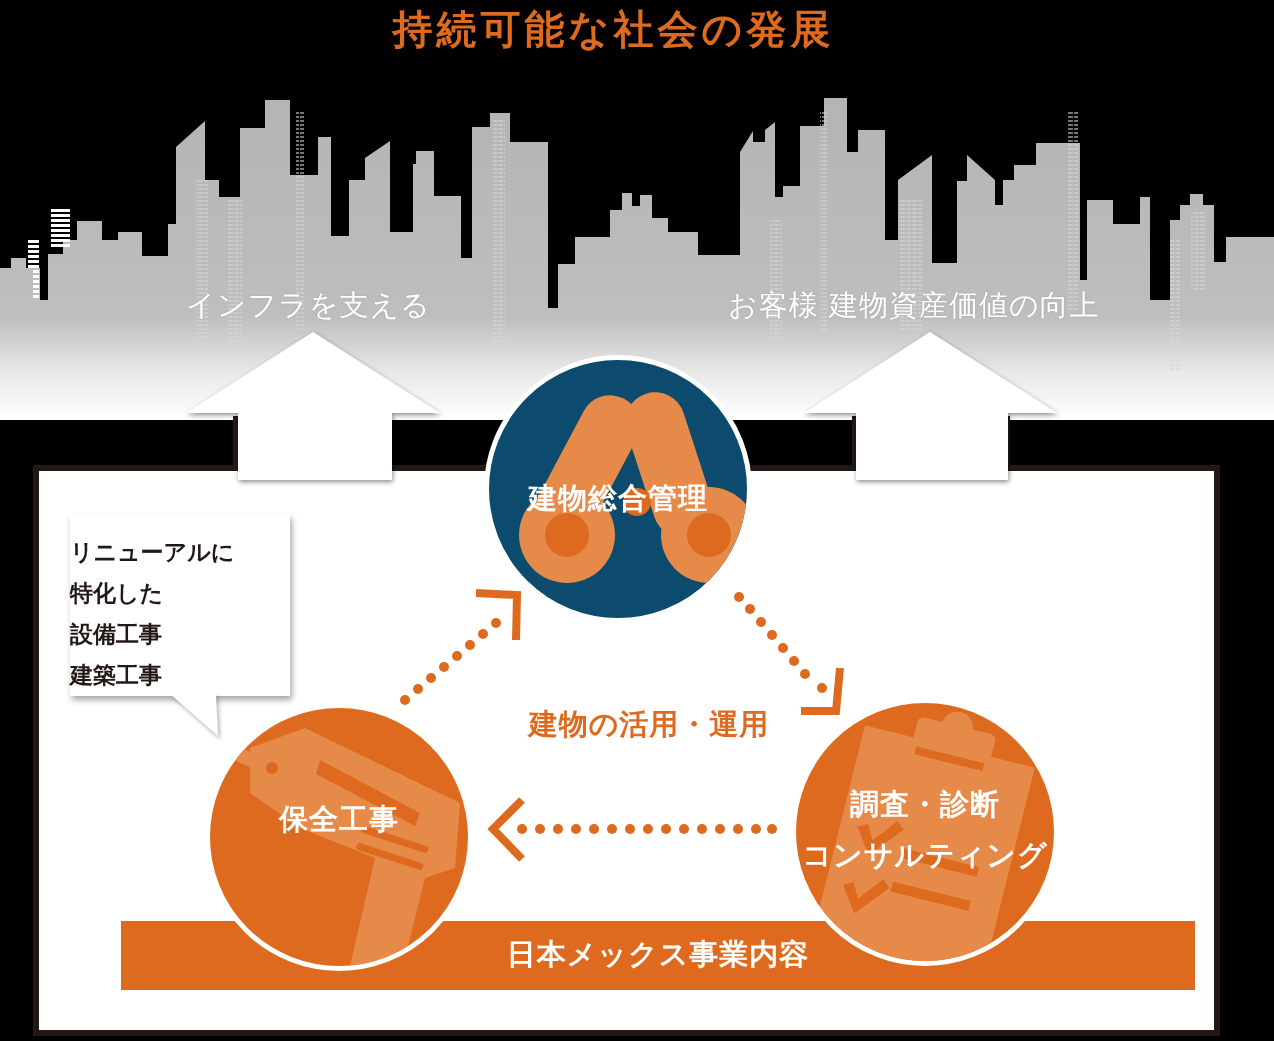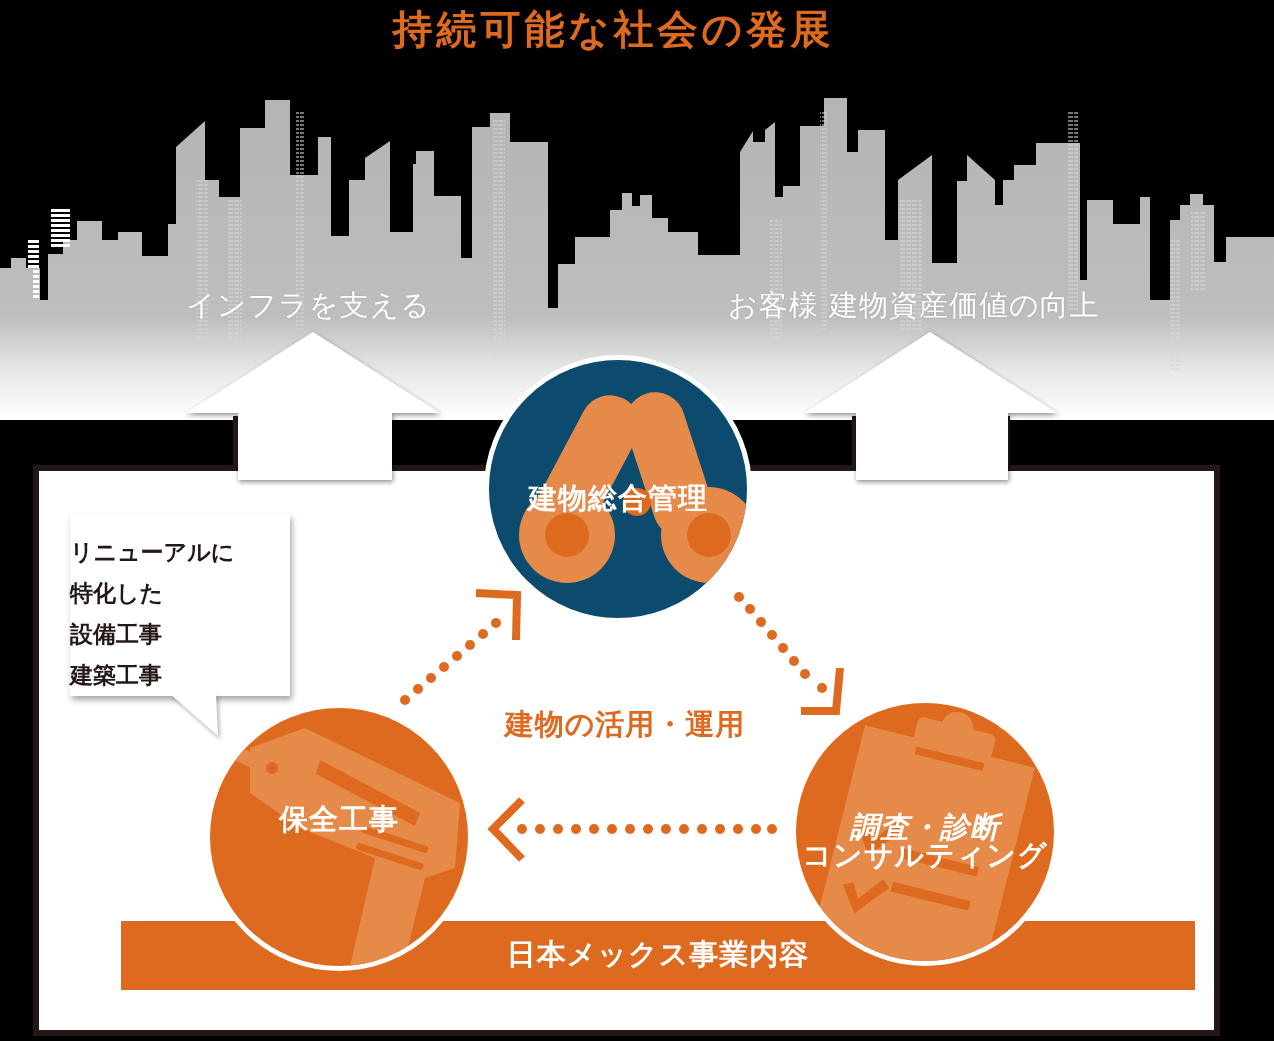--- a/index.html
+++ b/index.html
@@ -31,21 +31,21 @@
   .bubble {
     position: absolute; left: 70px; top: 514px; width: 220px; height: 182px;
     background: #ffffff; box-shadow: 2px 4px 6px rgba(0,0,0,0.35);
   }
   .bubble-text {
     position: absolute; left: 0; right: 0; top: 18px; text-align: left;
     color: #231815; font-size: 23px; font-weight: bold; line-height: 41px;
   }
   .bubble-line { display: block; }
   .center-label {
-    position: absolute; left: 490px; top: 705px; width: 270px; text-align: center;
+    position: absolute; left: 514px; top: 705px; width: 270px; text-align: center;
     font-size: 29px; font-weight: bold; letter-spacing: 1px; white-space: nowrap;
   }
   .base-bar {
     position: absolute; left: 86px; top: 921px; width: 1074px; height: 69px; margin-left: 35px;
   }
   .base-label {
     position: absolute; left: 0; right: 0; top: 14px; text-align: center;
     color: #ffffff; font-size: 29px; font-weight: bold; letter-spacing: 1px;
   }
 </style>
@@ -237,17 +237,17 @@
       <circle cx="135" cy="20" r="16" fill="#e68a4a"></circle>
       <g fill="#dd6a1e">
         <rect x="100" y="48" width="70" height="8"></rect>
         <rect x="110" y="150" width="80" height="10"></rect>
         <rect x="110" y="185" width="80" height="10"></rect>
         <path d="M62,200 L72,195 L80,210 L100,185 L108,192 L80,225 Z"></path>
         <path d="M62,140 L72,135 L80,150 L100,125 L108,132 L80,165 Z"></path>
       </g>
     </g>
   </svg>
-  <div class="circle-label" style="top:103px;font-style:italic;">調査・診断</div>
+  <div class="circle-label" style="top:80px;">調査・診断</div>
   <div class="circle-label" style="top:131px;">コンサルティング</div>
 </div>
 
 <div class="center-label" style="color:#dd6a1e;">建物の活用・運用</div>
 
 </body></html>

